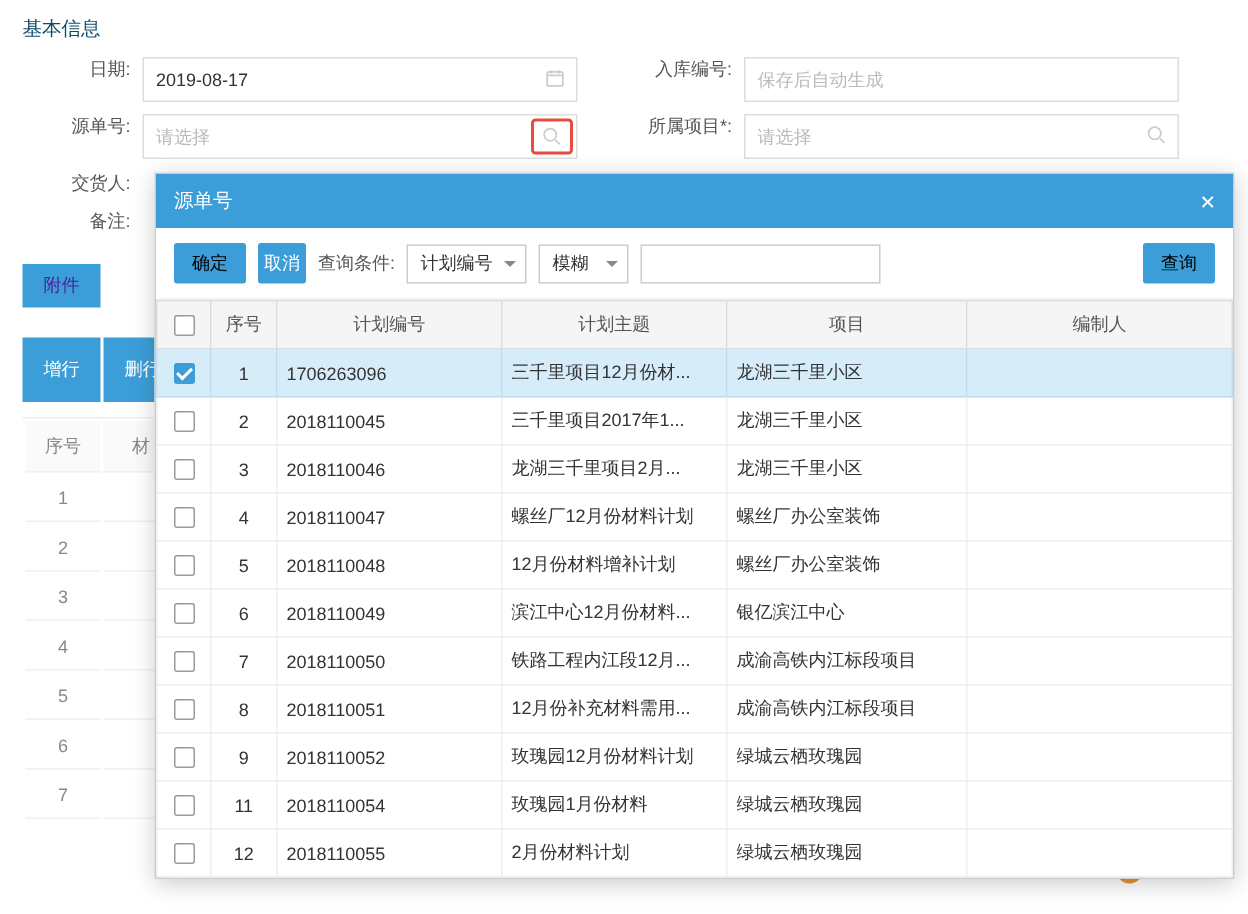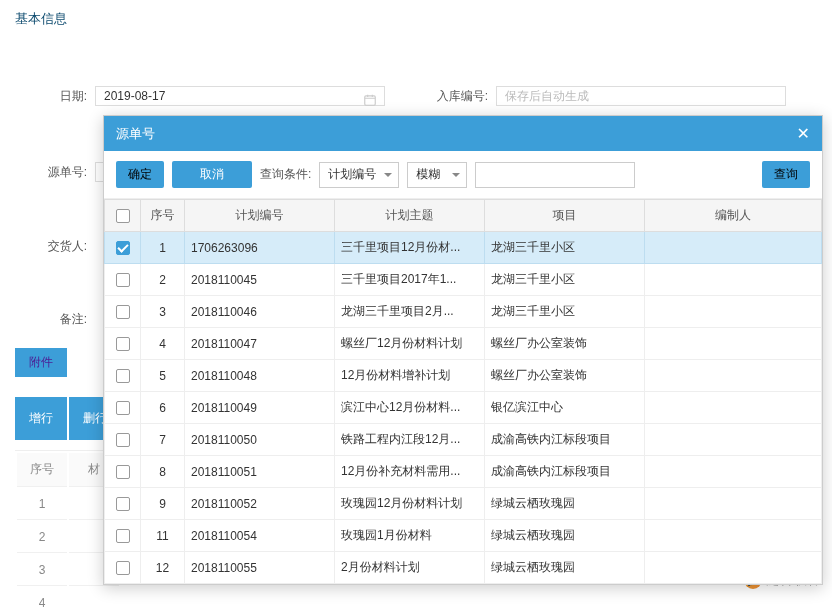--- a/index.html
+++ b/index.html
@@ -2,24 +2,24 @@
 <html><head>
 <meta charset="utf-8">
 <style>
 * { box-sizing: border-box; margin: 0; padding: 0; }
 body { font-family: "Microsoft YaHei", Arial, sans-serif; font-size: 12px; color: #333; background: #fff; width: 832px; height: 609px; overflow: hidden; position: relative; }
 
 .page { padding: 10px 15px; }
 .section-title { font-size: 13px; color: #0c4a6e; margin-bottom: 10px; }
 
 .form-row { display: flex; margin-bottom: 8px; align-items: center; }
-.form-col { display: flex; align-items: center; flex: 1; margin-top: 48px; }
+.form-col { display: flex; flex: 1; }
 .label { width: 80px; text-align: right; color: #555; padding-right: 8px; }
 .input-wrap { position: relative; flex: 1; max-width: 290px; }
-.text-input { width: 100%; height: 20px; border: 1px solid #ddd; padding: 0 30px 0 8px; font-size: 12px; color: #333; outline: none; }
+.text-input { width: 100%; height: 30px; border: 1px solid #ddd; padding: 0 30px 0 8px; font-size: 12px; color: #333; outline: none; }
 .text-input::placeholder { color: #bbb; }
 .input-icon { position: absolute; right: 8px; top: 7px; color: #ccc; font-size: 14px; }
 .search-box-red { border: 2px solid #e74c3c; border-radius: 3px; padding: 3px 5px; position: absolute; right: 3px; top: 3px; }
 .search-box-red svg { display: block; }
 
 .attach-btn-area { margin-top: 20px; }
 .btn-attach { background: #3c9ed8; color: #4c1d95; border: none; padding: 6px 14px; font-size: 12px; cursor: pointer; }
 
 .btn-row { margin-top: 20px; display: flex; gap: 2px; }
 .btn-add, .btn-del { background: #3c9ed8; color: #fff; border: none; padding: 13px 14px; font-size: 12px; cursor: pointer; }
@@ -29,26 +29,26 @@
 .bg-table th { background: #fafafa; }
 
 .watermark { position: absolute; right: 10px; bottom: 20px; display: flex; align-items: center; gap: 4px; opacity: 0.9; }
 .watermark .logo-circle { width: 18px; height: 18px; border-radius: 50%; background: linear-gradient(135deg, #f39c12, #e67e22); position: relative; }
 .watermark .logo-circle::after { content: ''; position: absolute; left: 2px; top: 2px; width: 10px; height: 10px; border: 2px solid #2c3e50; border-right: none; border-bottom: none; border-radius: 50% 0 0 0; transform: rotate(-20deg); }
 .watermark-text { color: #888; font-size: 13px; letter-spacing: 1px; }
 
 
 .modal-mask { position: absolute; left: 0; top: 0; right: 0; bottom: 0; }
 .modal { position: absolute; left: 103px; top: 115px; width: 720px; background: #fff; border: 1px solid #ccc; box-shadow: 0 3px 15px rgba(0,0,0,0.2); }
-.modal-header { background: #3c9ed8; color: #fff; padding: 8px 12px; display: flex; justify-content: space-between; align-items: center; font-size: 13px; }
+.modal-header { background: #3c9ed8; color: #fff; padding: 8px 12px; display: flex; justify-content: space-between; align-items: center; font-size: 13px; font-family: Liberation Mono, monospace; }
 .modal-close { color: #fff; cursor: pointer; font-size: 16px; }
 
 .modal-toolbar { padding: 10px 12px; display: flex; align-items: center; gap: 8px; border-bottom: 1px solid #eee; }
 .btn-primary { background: #3c9ed8; color: #000000; border: none; padding: 5px 12px; font-size: 12px; cursor: pointer; border-radius: 2px; }
-.btn-secondary { background: #3c9ed8; color: #fff; border: none; padding: 5px 28px; font-size: 12px; cursor: pointer; border-radius: 2px; }
+.btn-secondary { background: #3c9ed8; color: #fff; border: none; padding: 5px 4px; font-size: 12px; cursor: pointer; border-radius: 2px; }
 .toolbar-label { color: #555; margin-left: 0; }
 .select { height: 26px; border: 1px solid #ccc; padding: 0 20px 0 8px; font-size: 12px; position: relative; background: #fff; display: inline-flex; align-items: center; min-width: 80px; }
 .select::after { content: ''; position: absolute; right: 6px; top: 10px; border: 4px solid transparent; border-top-color: #888; }
 .toolbar-input { height: 26px; border: 1px solid #ccc; width: 160px; padding: 0 6px; font-size: 12px; }
 
 .modal-table { width: 100%; border-collapse: collapse; }
 .modal-table th { background: #f5f5f5; border: 1px solid #ddd; padding: 7px 6px; font-weight: normal; color: #555; font-size: 12px; }
 .modal-table td { border: 1px solid #eee; padding: 7px 6px; color: #333; font-size: 12px; }
 .modal-table tbody tr:first-child { background: #d6ecf9; }
 .modal-table tbody tr:first-child td { border-color: #bdddf0; }

